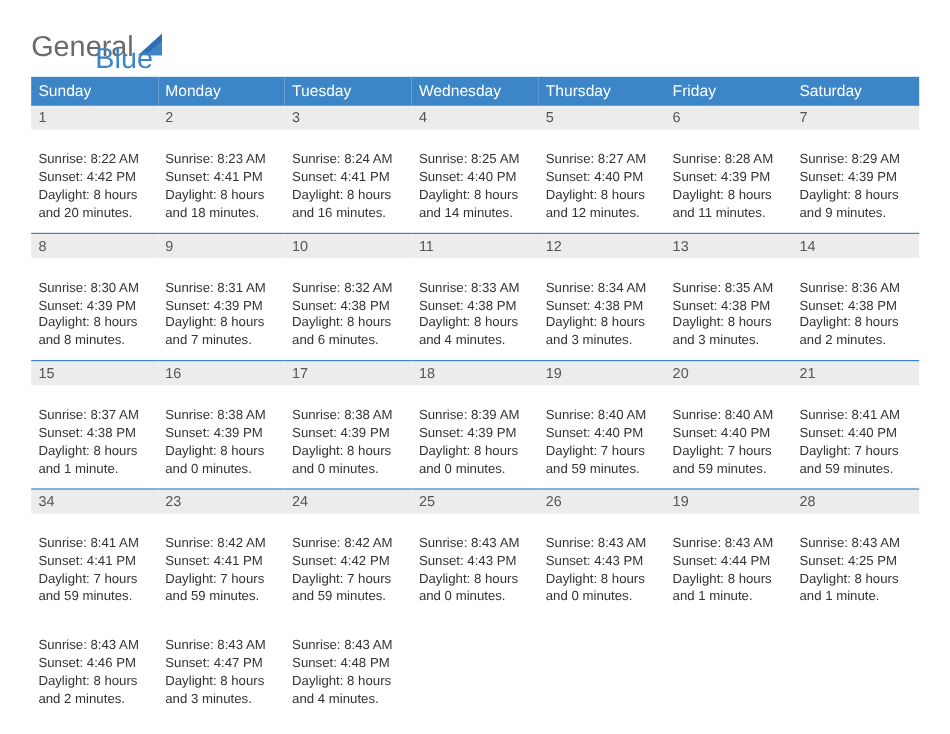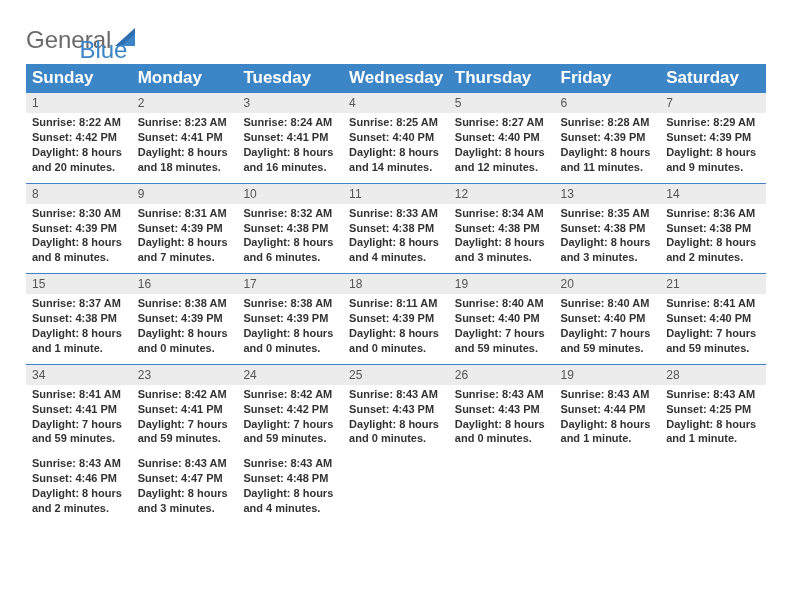--- a/index.html
+++ b/index.html
@@ -6,24 +6,24 @@
   body { font-family: Arial, Helvetica, sans-serif; width:792px; height:612px; background:#fff; color:#222; padding:20px 26px 10px 26px; }
   .top { display:flex; justify-content:flex-start; align-items:flex-start; margin-bottom:10px;flex-direction:column; }
   .logo { display:flex; align-items:flex-start; gap:2px; padding-top:6px; }
   .logo-text1 { font-size:24px; color:#6a6a6a; font-weight:400; }
   .logo-text2 { font-size:24px; color:#3c85c6; font-weight:400; position:relative; top:10px; left:-64px; }
   .logo-sail { display:inline-block; }
   .title-block { text-align:right; }
   .month-title { font-size:30px; color:#333; font-weight:400; margin-bottom:6px; }
   .location { font-size:17px; color:#333; }
   .cal { width:100%; border-collapse:collapse; table-layout:fixed; }
-  .cal th { background:#3c85c6; color:#fff; text-align:left; font-weight:700; font-size:17px; padding:4px 6px; }
+  .cal th { background:#3c85c6; color:#fff; text-align:left; font-weight:400; font-size:13px; padding:4px 6px; }
   .cal td { vertical-align:top; padding:0; font-size:11px; line-height:1.35; }
   .daynum-row td { background:#ececec; color:#555; font-size:12px; padding:2px 6px; border-top:1px solid #3c85c6; }
-  .detail-row td { padding:2px 6px 8px 6px; color:#333;font-weight:bold; }
+  .detail-row td { padding:18px 6px 8px 6px; color:#333; }
   .detail-row td span { display:block; }
   .empty { background:#fff !important; border:none !important; }
   .detail-row .empty { background:#fff; }
   .daynum-row .empty { background:#fff; border-top:1px solid #3c85c6; }
 </style>
 </head>
 <body>
 
 <div class="top">
   <div class="logo">
@@ -179,21 +179,21 @@
           <span>Daylight: 8 hours</span>
           <span>and 0 minutes.</span>
         </td>
         <td>
           <span>Sunrise: 8:38 AM</span>
           <span>Sunset: 4:39 PM</span>
           <span>Daylight: 8 hours</span>
           <span>and 0 minutes.</span>
         </td>
         <td>
-          <span>Sunrise: 8:11 AM</span>
+          <span>Sunrise: 8:39 AM</span>
           <span>Sunset: 4:39 PM</span>
           <span>Daylight: 8 hours</span>
           <span>and 0 minutes.</span>
         </td>
         <td>
           <span>Sunrise: 8:40 AM</span>
           <span>Sunset: 4:40 PM</span>
           <span>Daylight: 7 hours</span>
           <span>and 59 minutes.</span>
         </td>

